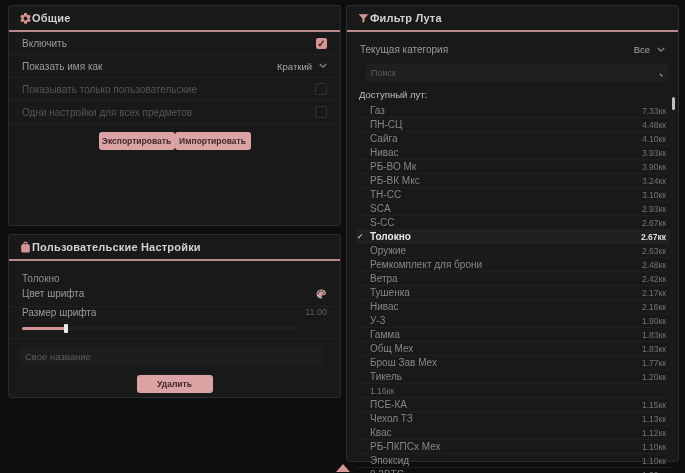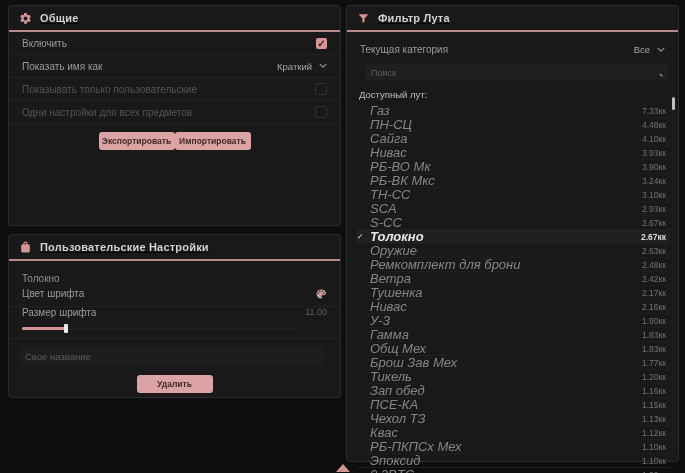--- a/index.html
+++ b/index.html
@@ -12,22 +12,22 @@
   .panel{
     position:absolute;background:#191919;
     border:1px solid #2b2b2b;border-radius:3px;
     box-sizing:border-box;
   }
   #panel-general{left:8px;top:5px;width:333px;height:221px;}
   #panel-user{left:8px;top:234px;width:333px;height:164px;}
   #panel-loot{left:346px;top:5px;width:333px;height:457px;}
 
   .panel-header{
-    display:flex;align-items:center;gap:8px;
-    padding:3px 10px;height:18px;text-decoration:underline;
+    display:flex;align-items:center;gap:0;
+    padding:3px 10px;height:18px;
   }
   .panel-title{color:#d2d2d2;font-size:11px;font-weight:bold;letter-spacing:.2px;}
   .panel-rule{height:2px;background:#b98a8a;}
 
   .icon{display:inline-flex;align-items:center;justify-content:center;flex:0 0 auto;}
 
   .set-row{
     display:flex;align-items:center;justify-content:space-between;
     padding:0 13px;height:22px;
     border-bottom:1px solid #212121;
@@ -91,21 +91,21 @@
   }
   .search-input::placeholder{color:#5e5e5e;}
   .search-btn{width:20px;display:flex;justify-content:center;cursor:pointer;}
   .list-label{color:#bdbdbd;font-size:9.5px;padding:8px 12px 4px 12px;}
   .loot-list{position:relative;margin:0 8px 0 10px;}
   .loot-row{
     display:flex;align-items:center;height:13px;
     border-bottom:1px solid #1f1f1f;cursor:pointer;padding:0 4px 0 0;
   }
   .loot-check{width:13px;color:#e8e8e8;font-size:8px;text-align:left;}
-  .loot-name{flex:1;color:#868686;font-size:13px;white-space:nowrap;overflow:hidden;font-style:italic;}
+  .loot-name{flex:1;color:#868686;font-size:10px;white-space:nowrap;overflow:hidden;}
   .loot-value{color:#747474;font-size:8.5px;}
   .loot-row.selected{background:#202020;}
   .loot-row.selected .loot-name{color:#e8e8e8;font-weight:bold;}
   .loot-row.selected .loot-value{color:#dcdcdc;font-weight:bold;}
 
   .scrollbar{
     position:absolute;right:3px;top:91px;bottom:5px;width:3px;background:#1c1c1c;border-radius:2px;
   }
   .scroll-handle{width:3px;height:13px;background:#bfbfbf;border-radius:2px;cursor:pointer;}
 
@@ -350,21 +350,20 @@
   </div>
 
   <div class="loot-row">
     <span class="loot-check"></span>
     <span class="loot-name">Тикель</span>
     <span class="loot-value">1.20кк</span>
   </div>
 
   <div class="loot-row">
     <span class="loot-check"></span>
-    <span class="loot-name">Зап обед</span>
     <span class="loot-value">1.16кк</span>
   </div>
 
   <div class="loot-row">
     <span class="loot-check"></span>
     <span class="loot-name">ПСЕ-КА</span>
     <span class="loot-value">1.15кк</span>
   </div>
 
   <div class="loot-row">

